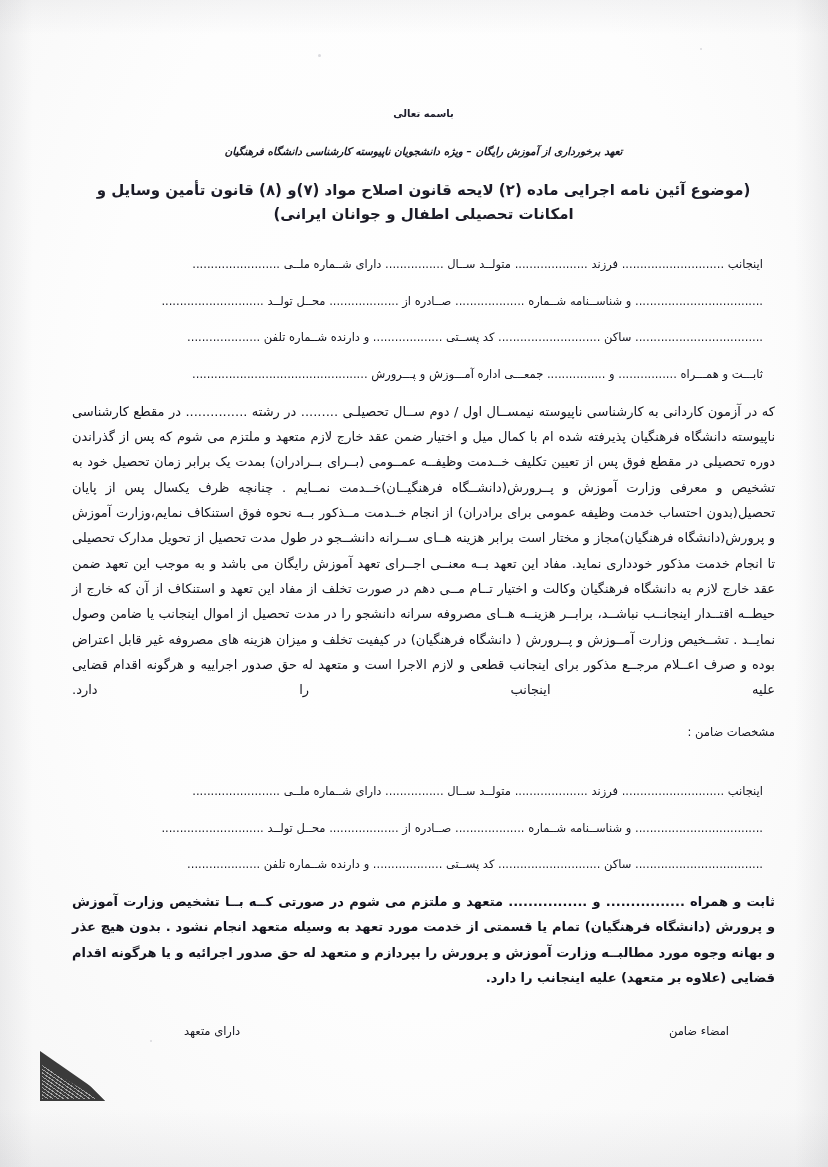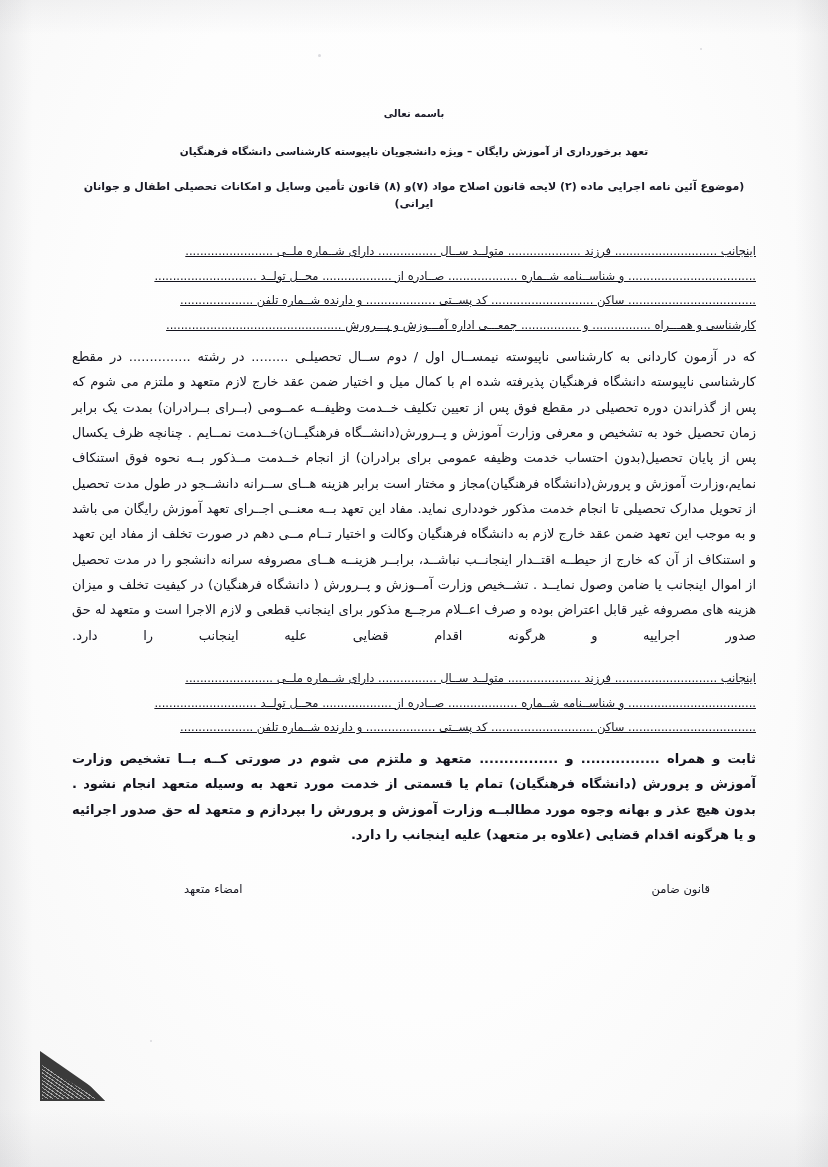--- a/index.html
+++ b/index.html
@@ -32,60 +32,60 @@
       linear-gradient(to right, rgba(120,120,130,0.10), rgba(255,255,255,0) 4%),
       linear-gradient(to left, rgba(120,120,130,0.10), rgba(255,255,255,0) 4%),
       linear-gradient(to bottom, rgba(120,120,130,0.07), rgba(255,255,255,0) 3%),
       linear-gradient(to top, rgba(120,120,130,0.09), rgba(255,255,255,0) 5%);
     pointer-events: none;
   }
 
   .doc-body {
     position: absolute;
     top: 0; right: 0; bottom: 0; left: 0;
-    padding: 108px 72px 40px 72px;
+    padding: 108px 53px 40px 72px;
     box-sizing: border-box;
   }
 
   .bismillah {
     text-align: center;
     font-size: 10px;
     font-weight: bold;
     letter-spacing: 0px;
     margin: 0 0 24px 0;
     color: #1d1d2b;
   }
 
   .doc-title {
     text-align: center;
     font-size: 10.5px;
     font-weight: bold;
     margin: 0 0 18px 0;
     line-height: 1.6;
     color: #15151f;
+    font-style: italic;
   }
 
   .doc-subtitle {
     text-align: center;
-    font-size: 11px;
+    font-size: 15px;
     font-weight: bold;
     margin: 0 0 26px 0;
     line-height: 1.6;
     color: #1b1b27;
   }
 
   
   .fill-row {
     font-size: 11.5px;
     line-height: 2.15;
-    margin: 0;
+    margin: 12px;
     white-space: nowrap;
     color: #14141e;
     letter-spacing: 0.3px;
-    text-decoration: underline;
   }
 
   
   .para {
     font-size: 13px;
     line-height: 1.95;
     text-align: justify;
     text-align-last: justify;
     margin: 6px 0 0 0;
     color: #13131d;
@@ -156,36 +156,37 @@
 
   <div class="bismillah">باسمه تعالی</div>
 
   <div class="doc-title">تعهد برخورداری از آموزش رایگان – ویژه دانشجویان ناپیوسته کارشناسی دانشگاه فرهنگیان</div>
 
   <div class="doc-subtitle">(موضوع آئین نامه اجرایی ماده (۲) لایحه قانون اصلاح مواد (۷)و (۸) قانون تأمین وسایل و امکانات تحصیلی اطفال و جوانان ایرانی)</div>
 
   <div class="fill-row">اینجانب ............................ فرزند .................... متولــد ســال ................ دارای  شــماره  ملــی ........................</div>
   <div class="fill-row">................................... و شناســنامه شــماره ................... صــادره از ................... محــل تولــد ............................</div>
   <div class="fill-row">................................... ساکن ............................ کد پســتی ................... و دارنده شــماره  تلفن ....................</div>
-  <div class="fill-row">کارشناسی و همـــراه ................ و ................ جمعـــی اداره آمـــوزش و پـــرورش ................................................</div>
+  <div class="fill-row">ثابـــت و همـــراه ................ و ................ جمعـــی اداره آمـــوزش و پـــرورش ................................................</div>
 
   <div class="para">که در آزمون کاردانی به کارشناسی ناپیوسته نیمســال اول / دوم ســال تحصیلـی ......... در رشته ............... در مقطع کارشناسی ناپیوسته دانشگاه فرهنگیان پذیرفته شده ام با کمال میل و اختیار ضمن عقد خارج لازم متعهد و ملتزم می شوم که پس از گذراندن دوره تحصیلی در مقطع فوق پس از تعیین تکلیف خــدمت وظیفــه عمــومی (بــرای بــرادران) بمدت یک برابر زمان تحصیل خود به تشخیص و معرفی وزارت آموزش و پــرورش(دانشــگاه فرهنگیــان)خــدمت نمــایم . چنانچه ظرف یکسال پس از پایان تحصیل(بدون احتساب خدمت وظیفه عمومی برای برادران) از انجام خــدمت مــذکور بــه نحوه فوق استنکاف نمایم،وزارت آموزش و پرورش(دانشگاه فرهنگیان)مجاز و مختار است برابر هزینه هــای ســرانه دانشــجو در طول مدت تحصیل از تحویل مدارک تحصیلی تا انجام خدمت مذکور خودداری نماید. مفاد این تعهد بــه معنــی اجــرای تعهد آموزش رایگان می باشد و به موجب این تعهد ضمن عقد خارج لازم به دانشگاه فرهنگیان وکالت و اختیار تــام مــی دهم در صورت تخلف از مفاد این تعهد و استنکاف از آن که خارج از حیطــه اقتــدار اینجانــب نباشــد، برابــر هزینــه هــای مصروفه سرانه دانشجو را در مدت تحصیل از اموال اینجانب یا ضامن وصول نمایــد . تشــخیص وزارت آمــوزش و پــرورش ( دانشگاه فرهنگیان) در کیفیت تخلف و میزان هزینه های مصروفه غیر قابل اعتراض بوده و صرف اعــلام مرجــع مذکور برای اینجانب قطعی و لازم الاجرا است و متعهد له حق صدور اجراییه و هرگونه اقدام قضایی علیه اینجانب را دارد.</div>
 
+  <div class="section-label">مشخصات ضامن :</div>
 
   <div class="block-gap-2"></div>
 
   <div class="fill-row">اینجانب ............................ فرزند .................... متولــد ســال ................ دارای  شــماره  ملــی ........................</div>
   <div class="fill-row">................................... و شناســنامه شــماره ................... صــادره از ................... محــل تولــد ............................</div>
   <div class="fill-row">................................... ساکن ............................ کد پســتی ................... و دارنده شــماره  تلفن ....................</div>
 
   <div class="para last-right">ثابت و همراه ................ و ................ متعهد و ملتزم می شوم در صورتی کــه بــا تشخیص وزارت آموزش و پرورش (دانشگاه فرهنگیان) تمام یا قسمتی از خدمت مورد تعهد به وسیله متعهد انجام نشود . بدون هیچ عذر و بهانه وجوه  مورد مطالبــه وزارت آموزش و پرورش را بپردازم و متعهد له حق صدور اجرائیه و یا هرگونه اقدام قضایی (علاوه بر متعهد) علیه اینجانب را دارد.</div>
 
   <div class="signatures">
-    <span>قانون ضامن</span>
-    <span>امضاء متعهد</span>
+    <span>امضاء ضامن</span>
+    <span>دارای متعهد</span>
   </div>
 
 </div>
 
 <div id="scan-artifact"></div>
 
 <div class="speck" style="left:318px; top:54px; width:3px; height:3px;"></div>
 <div class="speck" style="left:700px; top:48px; width:2px; height:2px;"></div>
 <div class="speck" style="left:150px; top:1040px; width:2px; height:2px;"></div>
 

